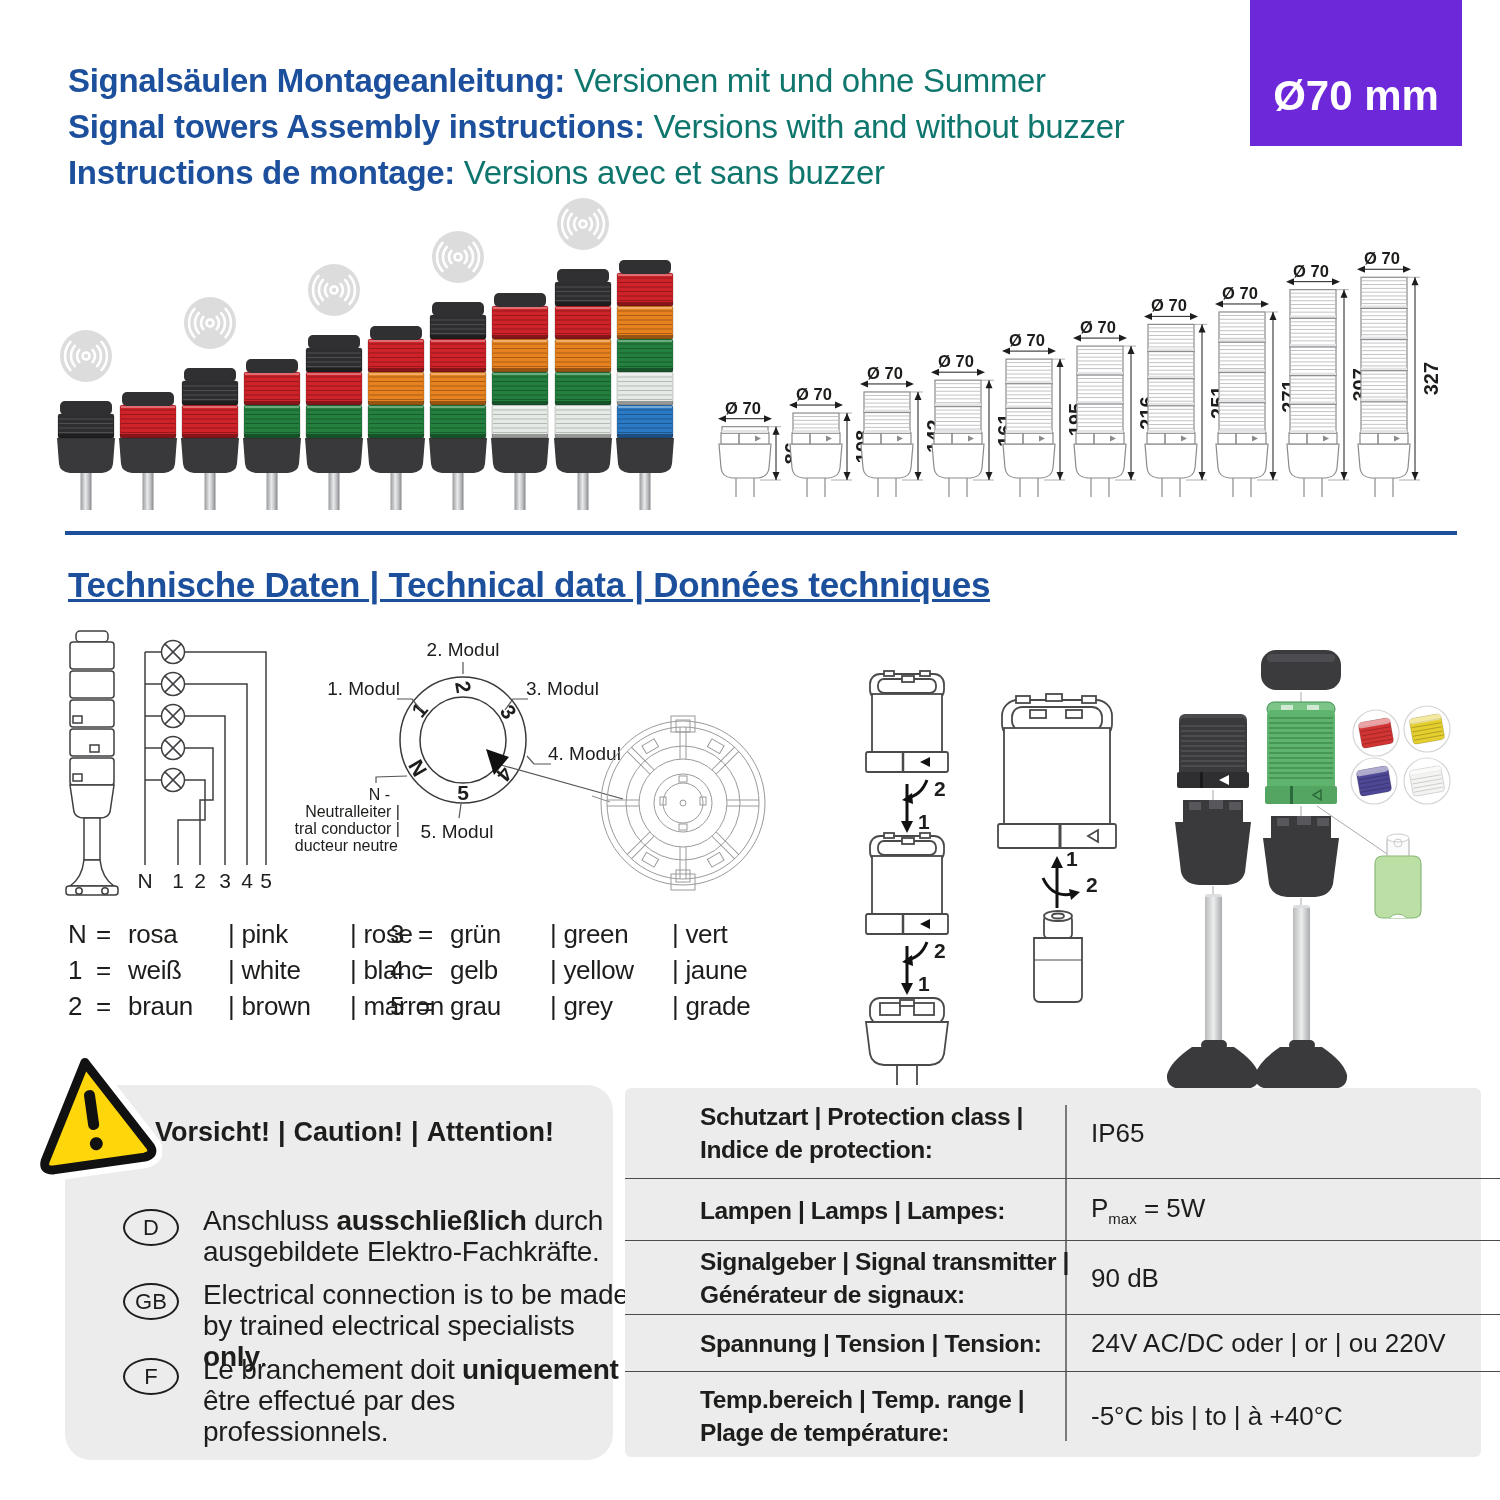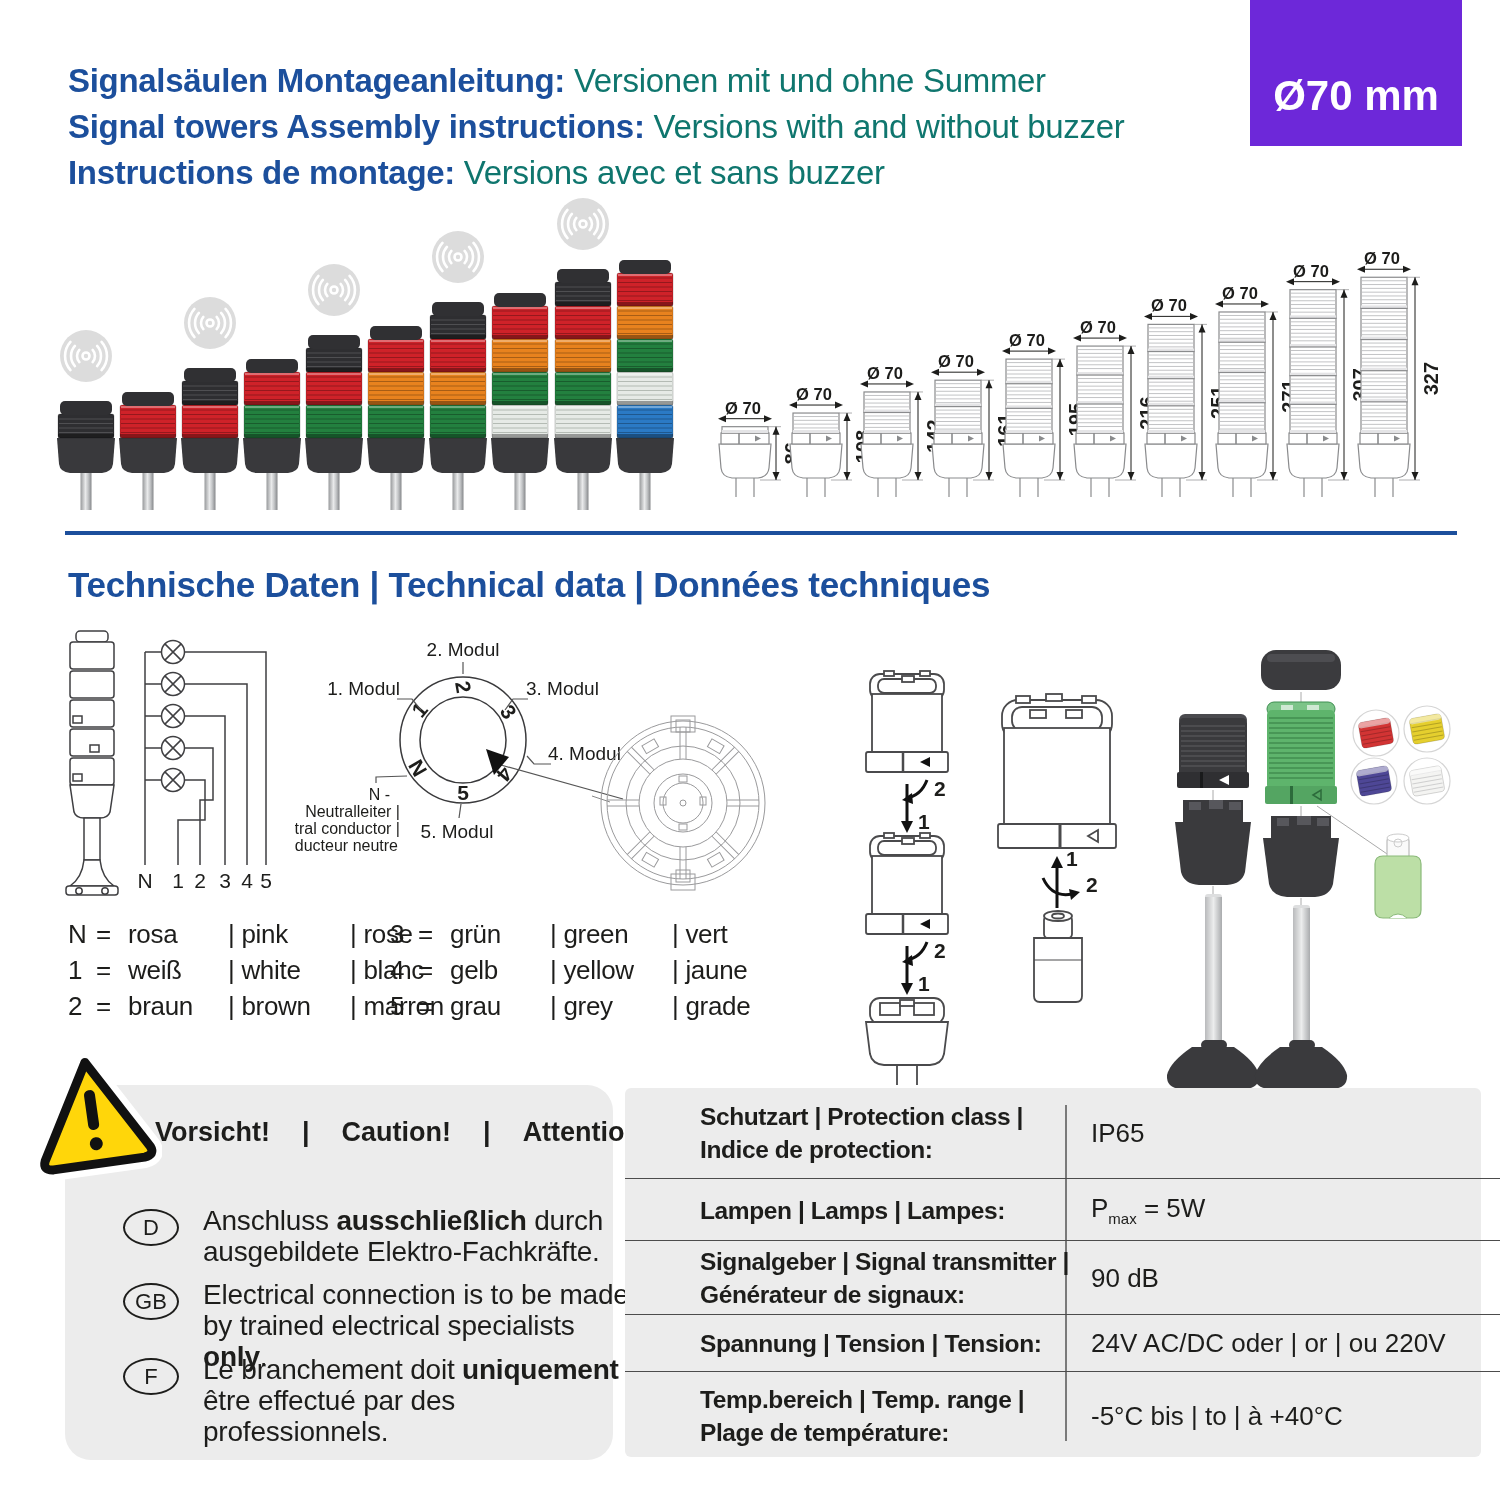--- a/index.html
+++ b/index.html
@@ -11,33 +11,33 @@
          display:flex;align-items:flex-end;justify-content:center;}
   .badge span{color:#fff;font-weight:bold;font-size:42px;padding-bottom:26px;letter-spacing:0;}
   
   .titles{position:absolute;left:68px;top:58px;}
   .tline{font-size:33px;line-height:46px;letter-spacing:-0.3px;white-space:nowrap;}
   .tlabel{color:#1c4f9c;font-weight:bold;}
   .trest{color:#0f766e;}
   
   .divider{position:absolute;left:65px;top:531px;width:1392px;height:4px;background:#1c4f9c;}
   .section-heading{position:absolute;left:68px;top:565px;margin:0;font-size:35px;color:#1c4f9c;
-                   font-weight:bold;letter-spacing:-0.3px;white-space:nowrap;}
+                   font-weight:bold;letter-spacing:-0.3px;white-space:nowrap;text-decoration:underline;}
   
   .legend-col{position:absolute;top:916px;}
   #legend-col1{left:68px;}
   #legend-col2{left:390px;}
   .leg-row{display:flex;height:36px;align-items:center;font-size:26px;letter-spacing:-0.3px;}
   .lk{width:28px;}
   .leq{width:32px;}
   .lde{width:100px;}
   .len{width:122px;}
   
   .warnbox{position:absolute;left:65px;top:1085px;width:548px;height:375px;background:#ececec;border-radius:26px;}
-  .warn-title{position:absolute;left:90px;top:32px;display:inline-flex;gap:32px;font-size:27px;font-weight:bold;white-space:nowrap;}
+  .warn-title{position:absolute;left:90px;top:32px;display:inline-flex;gap:8px;font-size:27px;font-weight:bold;white-space:nowrap;}
   .note{position:absolute;left:58px;}
   .note-oval{position:absolute;left:0;top:4px;width:52px;height:33px;border:2px solid #1d1d1b;border-radius:50%;
              display:flex;align-items:center;justify-content:center;font-size:22px;}
   .note-text{position:absolute;left:80px;top:0;width:440px;font-size:28px;line-height:31px;letter-spacing:-0.2px;}
   .note-text b{font-weight:bold;}
   .tri-wrap{position:absolute;left:22px;top:1048px;width:140px;height:135px;}
   
   .tbox{position:absolute;left:625px;top:1088px;width:856px;height:369px;background:#ececec;border-radius:6px;}
   .tvline{position:absolute;left:440px;top:17px;width:2px;height:336px;background:#7a7a7a;}
   .trow{position:absolute;left:0;width:100%;padding-left:44px;}

